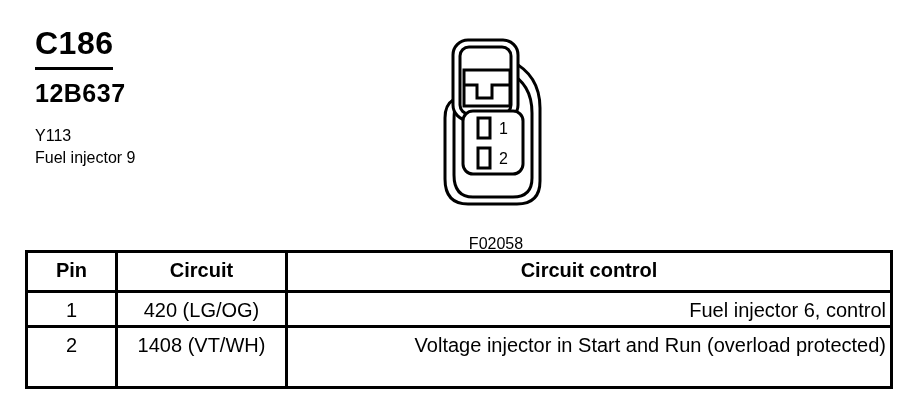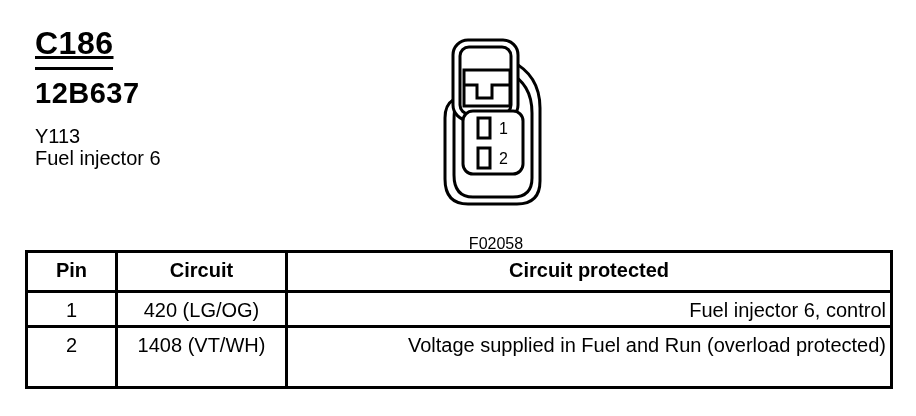--- a/index.html
+++ b/index.html
@@ -17,44 +17,43 @@
     overflow: hidden;
   }
   .connector-id {
     position: absolute;
     left: 35px;
     top: 27px;
     font-size: 32px;
     font-weight: bold;
     line-height: 32px;
     letter-spacing: 0.5px;
-    text-decoration: underline;
   }
   .id-underline {
     position: absolute;
     left: 35px;
     top: 67px;
     width: 78px;
     height: 3px;
     background: #000;
   }
   .part-number {
     position: absolute;
     left: 35px;
     top: 78px;
-    font-size: 29px;
+    font-size: 25px;
     font-weight: bold;
     line-height: 30px;
     letter-spacing: 0.5px;
   }
   .component-desc {
     position: absolute;
     left: 35px;
     top: 125px;
-    font-size: 20px;
+    font-size: 16px;
     line-height: 22px;
   }
   .connector-figure {
     position: absolute;
     left: 435px;
     top: 33px;
     width: 120px;
     height: 175px;
     margin: 0;
   }
@@ -111,21 +110,21 @@
 <body>
 
 <div class="page">
 
   <div class="connector-id">C186</div>
   <div class="id-underline"></div>
   <div class="part-number">12B637</div>
 
   <div class="component-desc">
     <div>Y113</div>
-    <div>Fuel injector 6</div>
+    <div>Fuel injector 9</div>
   </div>
 
   <figure class="connector-figure">
     <svg width="120" height="175" viewBox="0 0 120 175">
 
       <path class="ln-filled" d="M 18,67 Q 10,72 10,85 L 10,146 Q 10,171 33,171 L 82,171 Q 105,171 105,148 L 105,75 Q 105,42 76,28"></path>
       <path class="ln" d="M 21,72 Q 19,76 19,88 L 19,142 Q 19,164 38,164 L 78,164 Q 97,164 97,145 L 97,80 Q 97,50 72,39"></path>
 
       <rect class="ln-filled" x="18" y="7" width="65" height="80" rx="15"></rect>
       <rect class="ln" x="25" y="14" width="51" height="67" rx="9"></rect>
@@ -144,30 +143,30 @@
   <table class="pinout">
     <colgroup>
       <col class="col-pin">
       <col class="col-circuit">
       <col class="col-function">
     </colgroup>
     <thead>
       <tr>
         <th>Pin</th>
         <th>Circuit</th>
-        <th>Circuit protected</th>
+        <th>Circuit control</th>
       </tr>
     </thead>
     <tbody id="pinout-rows">
         <tr class="row-1">
           <td class="c-pin">1</td>
           <td class="c-circuit">420 (LG/OG)</td>
           <td class="c-function">Fuel injector 6, control</td>
         </tr>
         <tr class="row-2">
           <td class="c-pin">2</td>
           <td class="c-circuit">1408 (VT/WH)</td>
-          <td class="c-function">Voltage supplied in Fuel and Run (overload protected)</td>
+          <td class="c-function">Voltage injector in Start and Run (overload protected)</td>
         </tr>
       </tbody>
   </table>
 
 </div>
 
 </body></html>

